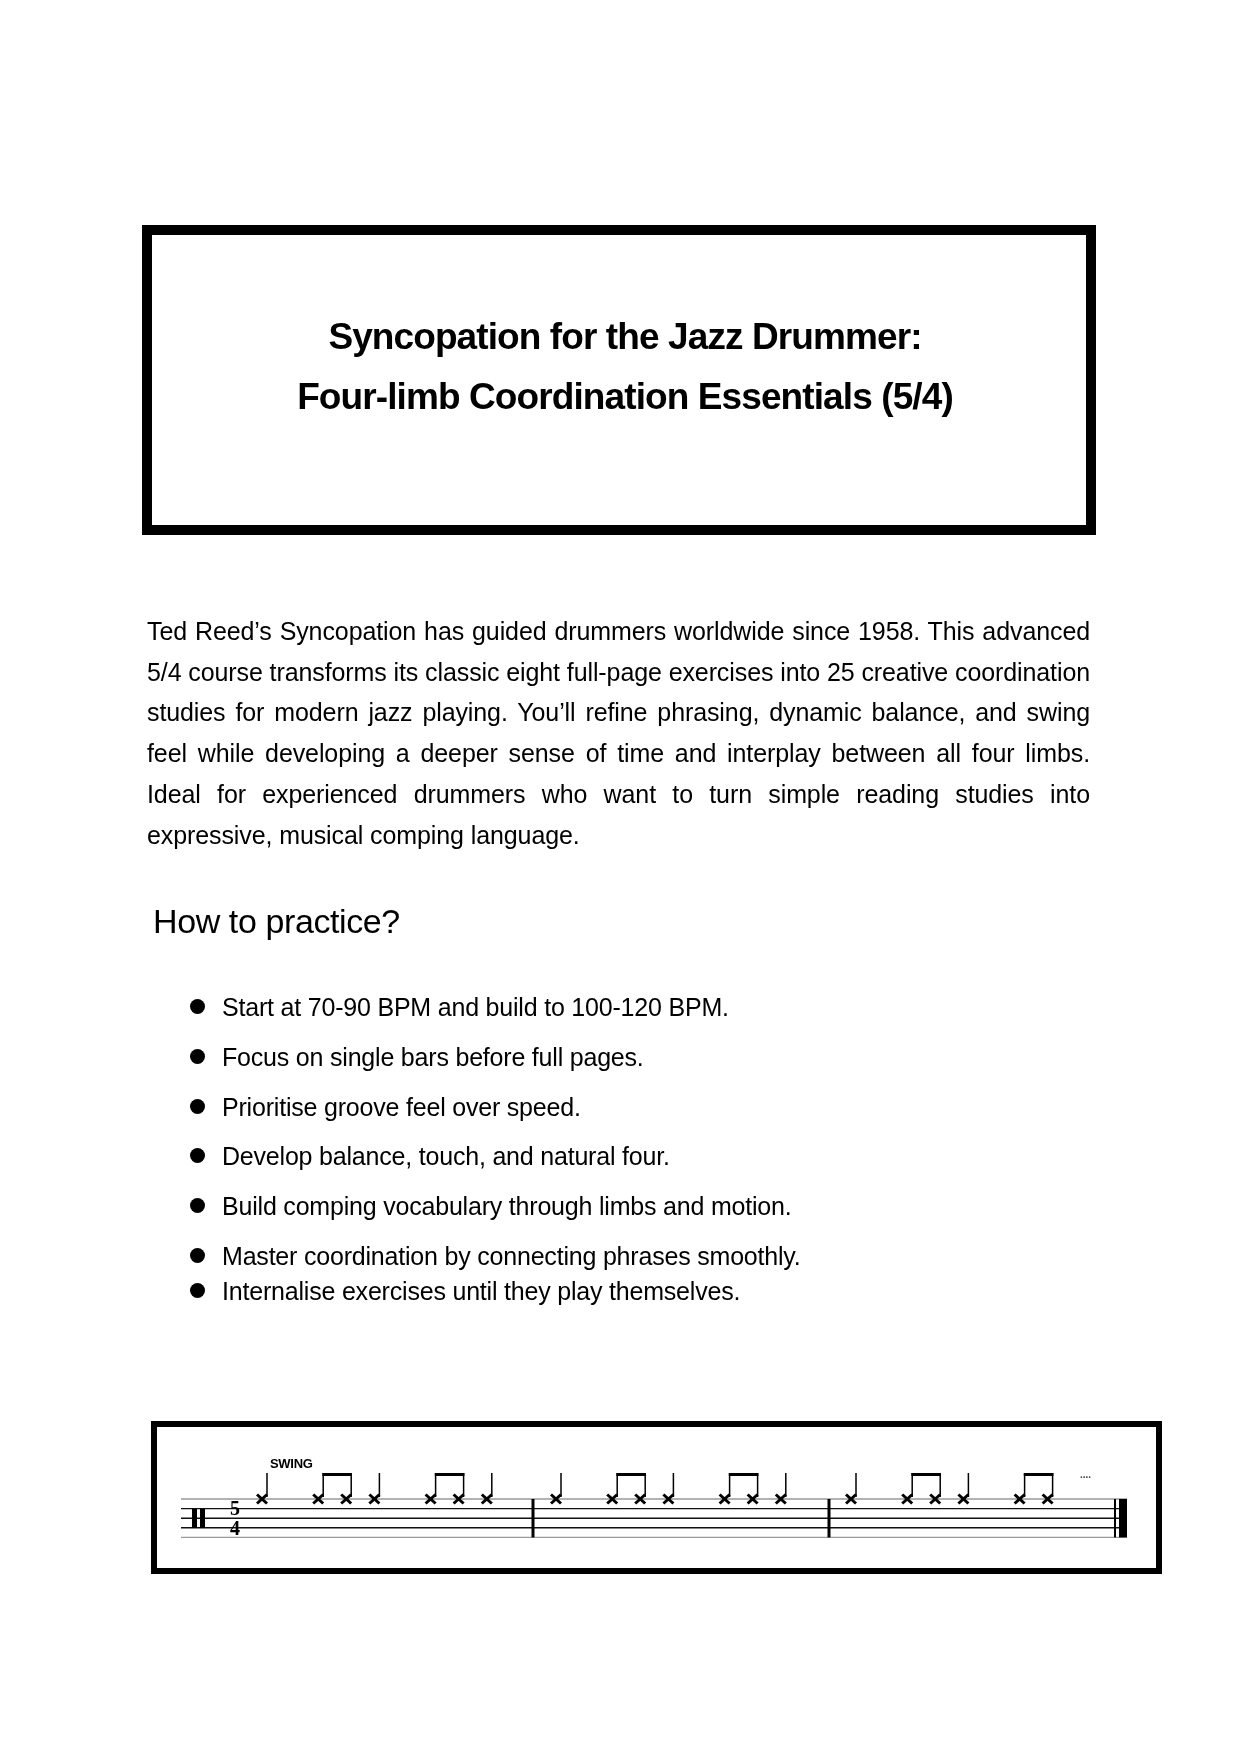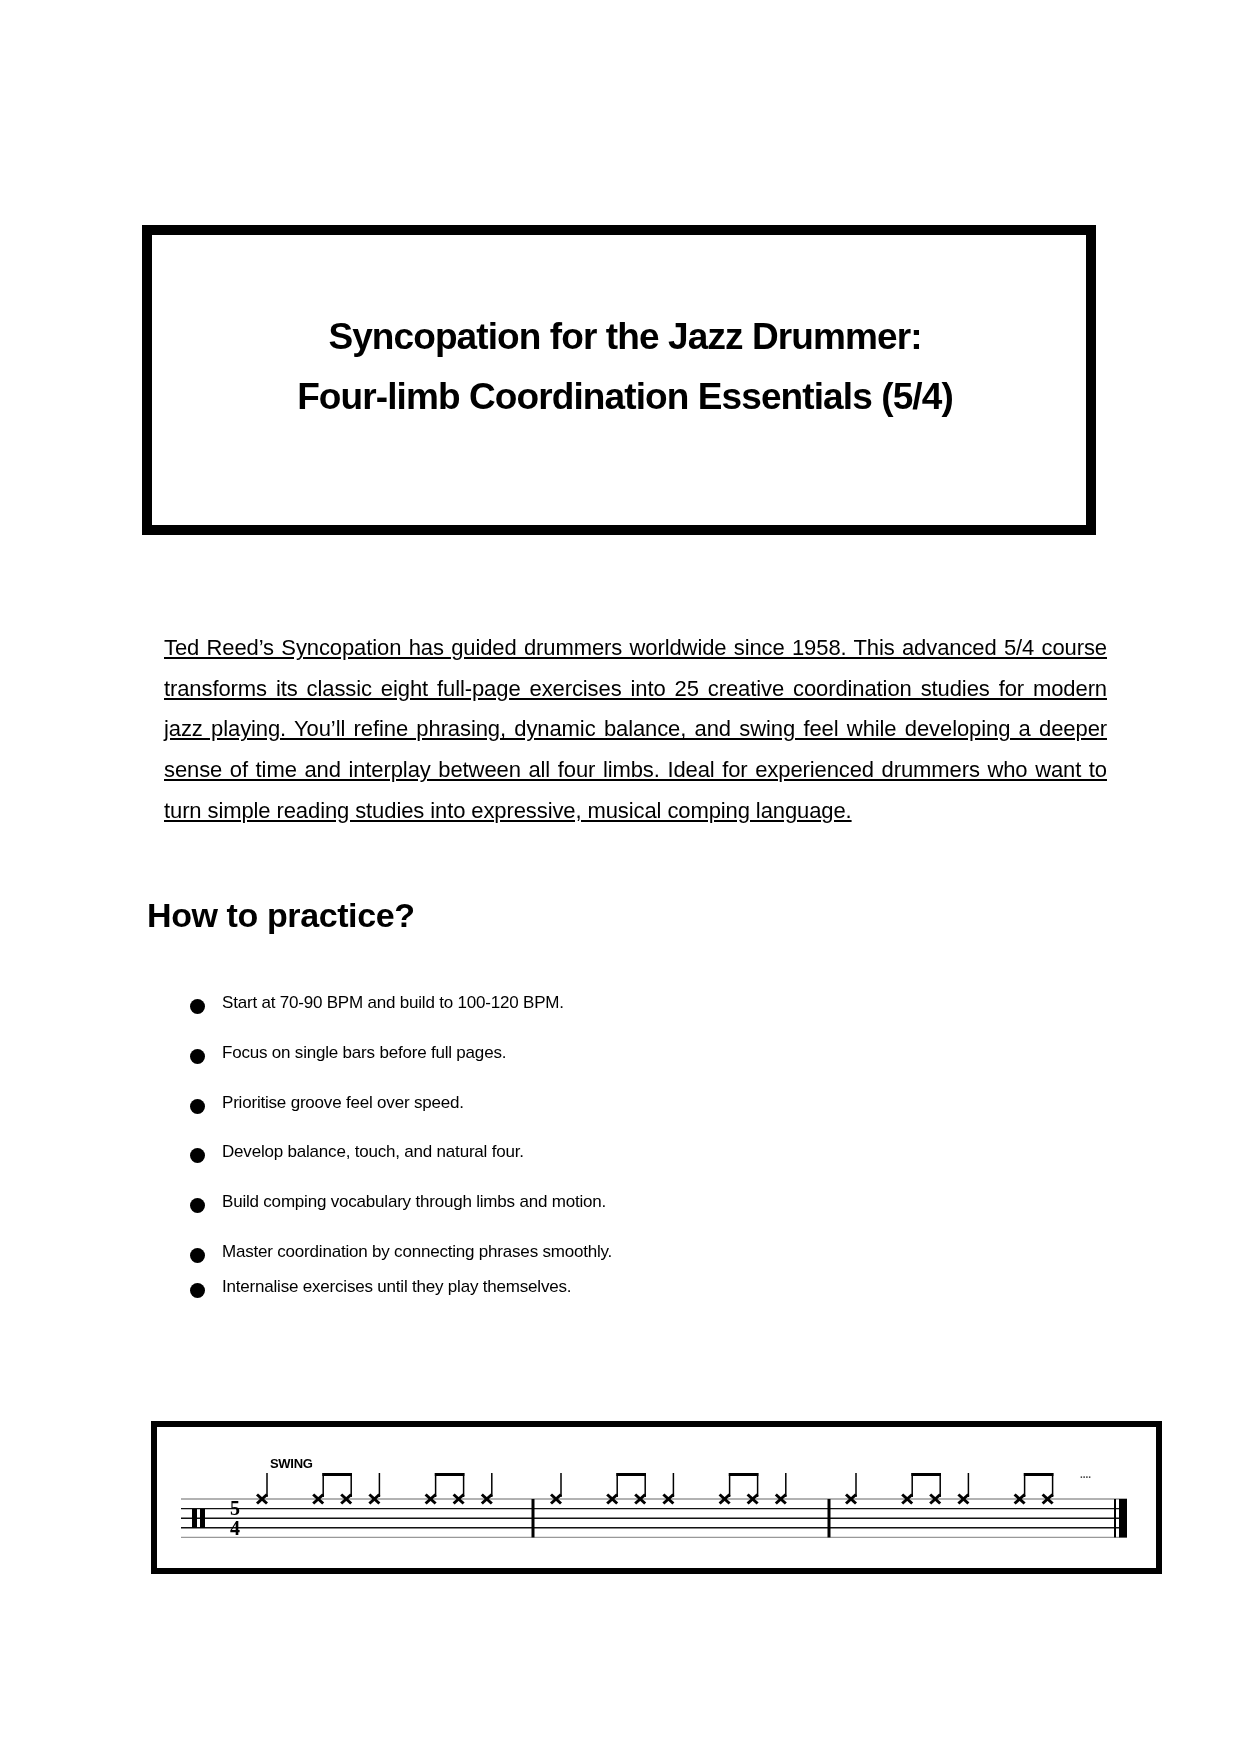--- a/index.html
+++ b/index.html
@@ -16,33 +16,33 @@
   }
   .title-line.l1 { top: 83px; }
   .title-line.l2 { top: 143px; }
   .subtitle {
     position: absolute; left: 0; right: 0; top: 211px; text-align: center;
     font-family: "Liberation Sans", sans-serif; font-size: 20px; letter-spacing: -0.3px; white-space: nowrap; line-height: 1;
   }
 
   .intro {
     position: absolute; left: 147px; top: 611px; width: 943px;
-    font-family: "Liberation Sans", sans-serif; font-size: 22px; line-height: 40.7px;
-    text-align: justify; margin: 17px; letter-spacing: -0.1px; text-decoration: underline;
+    font-family: "Liberation Sans", sans-serif; font-size: 25px; line-height: 40.7px;
+    text-align: justify; margin: 0; letter-spacing: -0.1px;
   }
 
   .section-heading {
-    position: absolute; left: 147px; top: 898px; margin: 0;
-    font-family: "Liberation Sans", sans-serif; font-weight: bold; font-size: 34px; line-height: 1; letter-spacing: -0.4px;
+    position: absolute; left: 147px; top: 898px; margin: 6px;
+    font-family: "Liberation Sans", sans-serif; font-weight: normal; font-size: 34px; line-height: 1; letter-spacing: -0.4px;
   }
 
   .tips { position: absolute; left: 0; top: 990px; width: 1242px; margin: 0; padding: 0; list-style: none; }
   .tip { position: absolute; left: 0; height: 34px; width: 1000px; }
   .tip .dot { position: absolute; left: 190px; top: 9px; width: 15px; height: 15px; border-radius: 50%; background: #000; }
-  .tip .txt { position: absolute; left: 222px; top: 4px; font-family: "Liberation Sans", sans-serif; font-size: 17px; line-height: 1.1; white-space: nowrap; letter-spacing: -0.2px; }
+  .tip .txt { position: absolute; left: 222px; top: 4px; font-family: "Liberation Sans", sans-serif; font-size: 25px; line-height: 1.1; white-space: nowrap; letter-spacing: -0.2px; }
 
   .notation-box {
     position: absolute; left: 151px; top: 1421px; width: 1011px; height: 153px;
     box-sizing: border-box; border: 6px solid #000; background: #fff;
   }
   .notation-svg { position: absolute; left: 0; top: 0; }
 </style>
 </head>
 <body>
 

